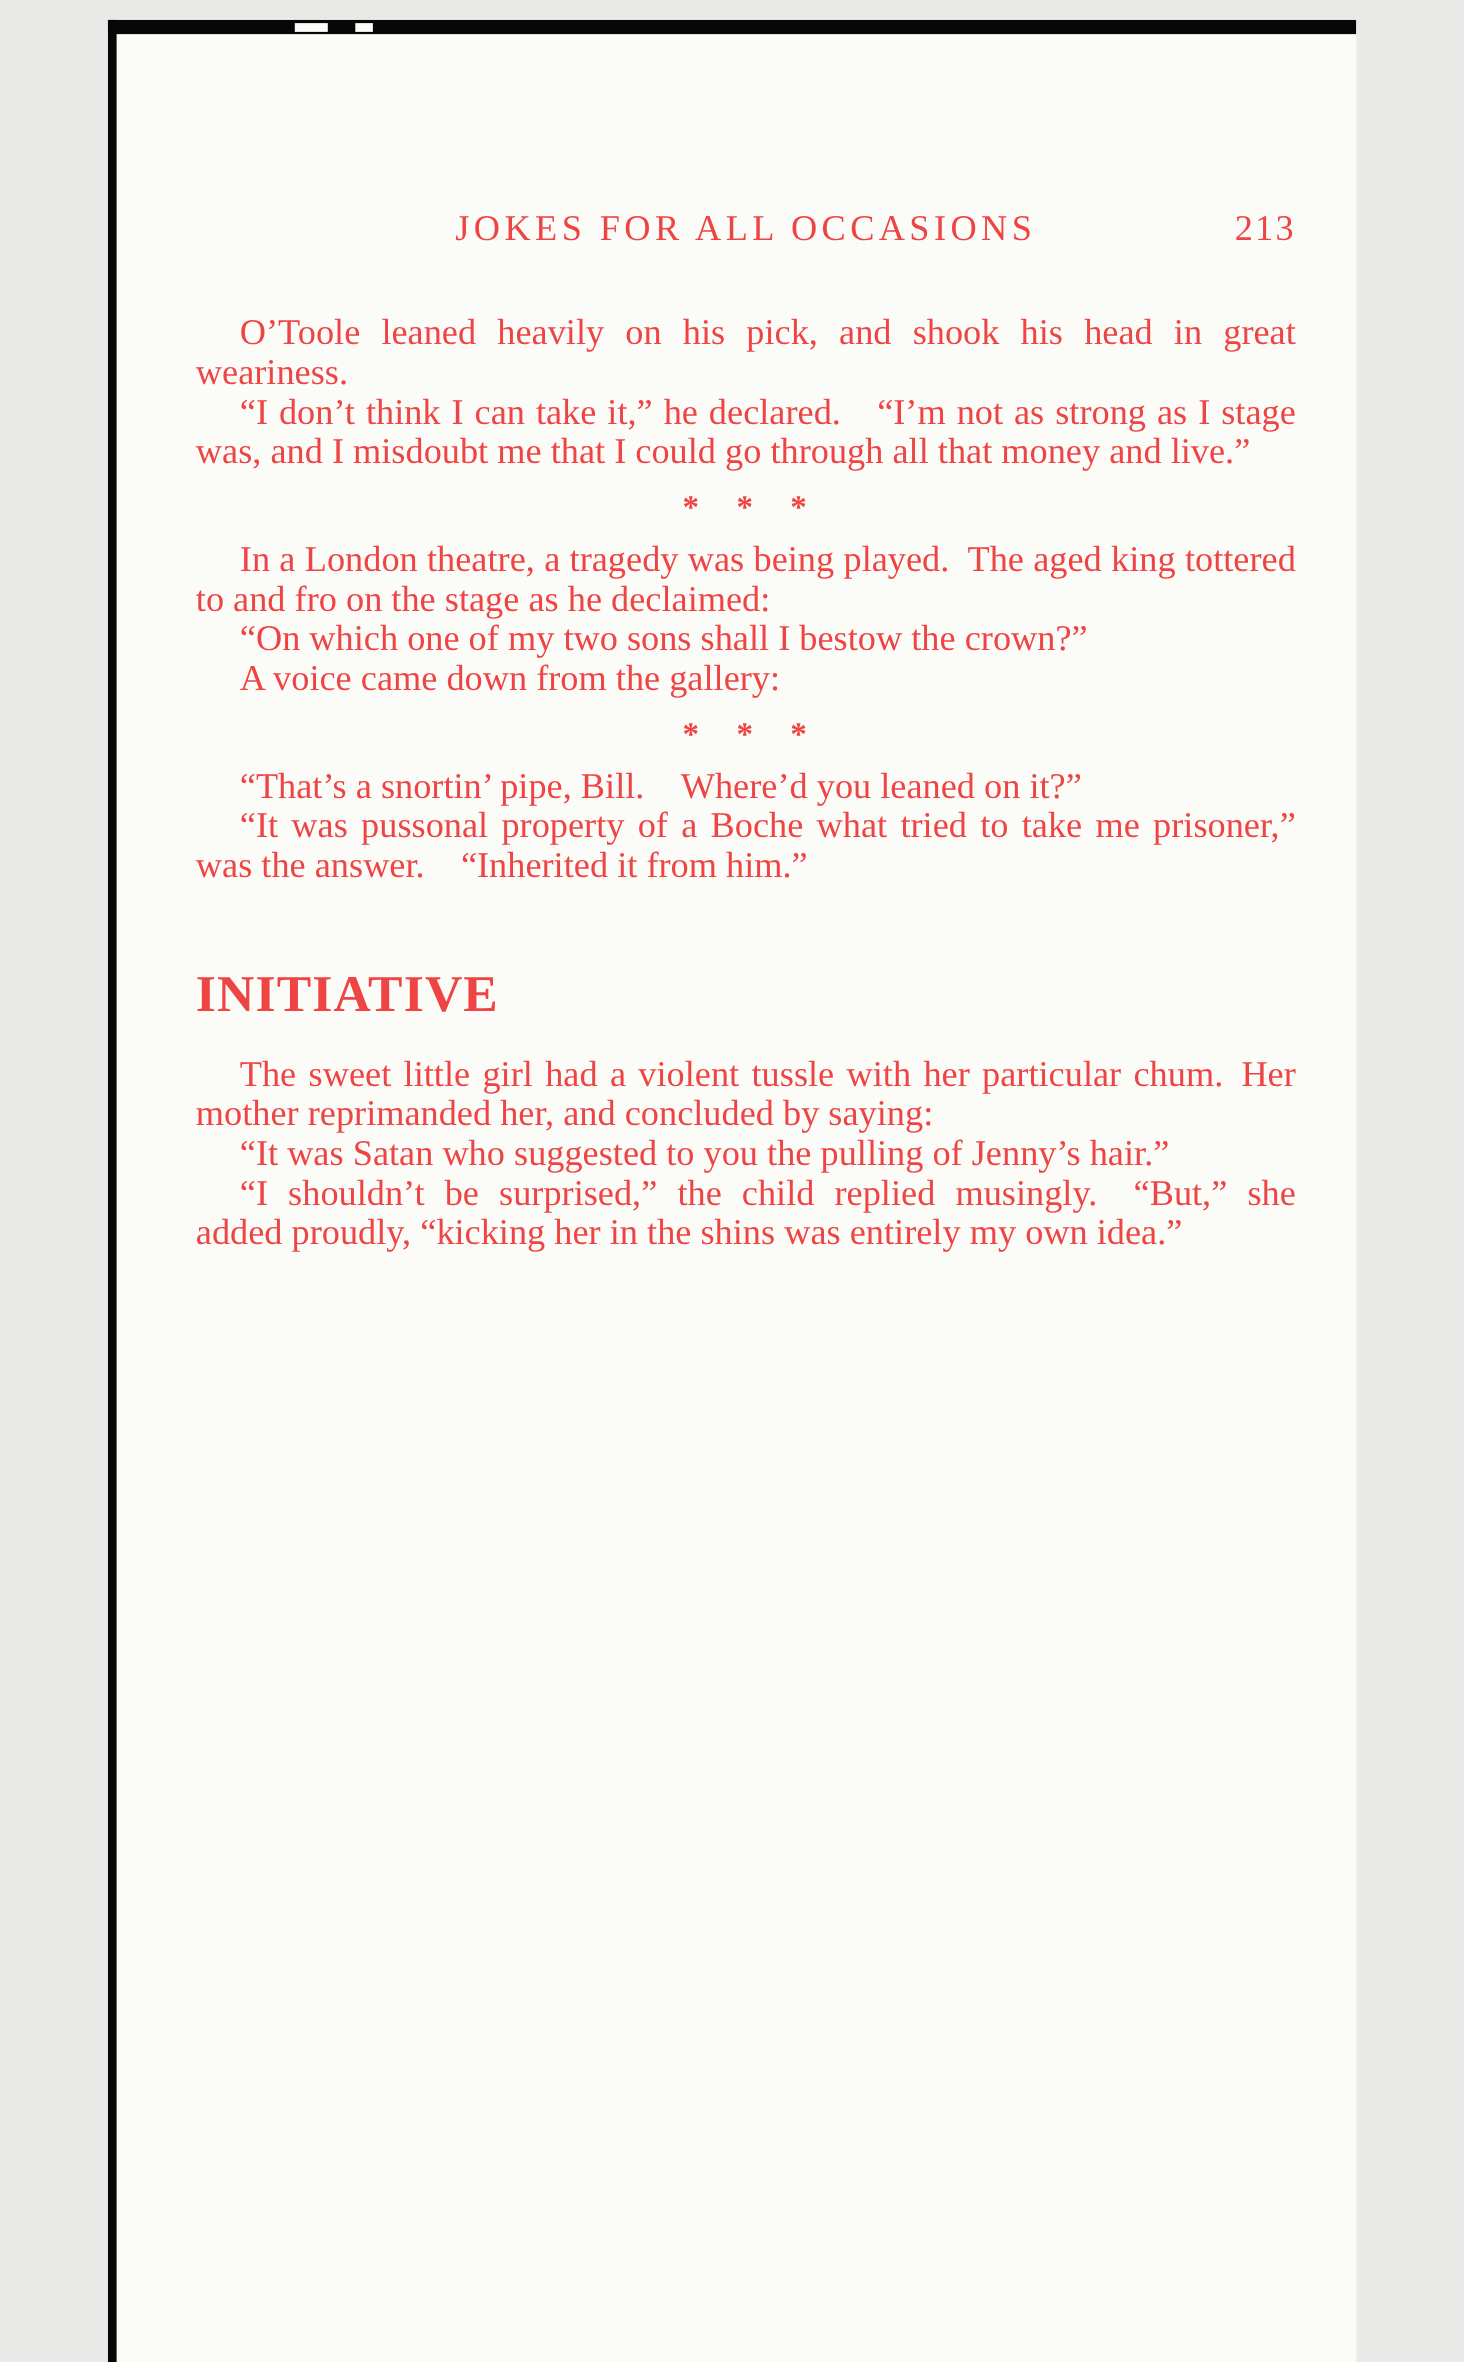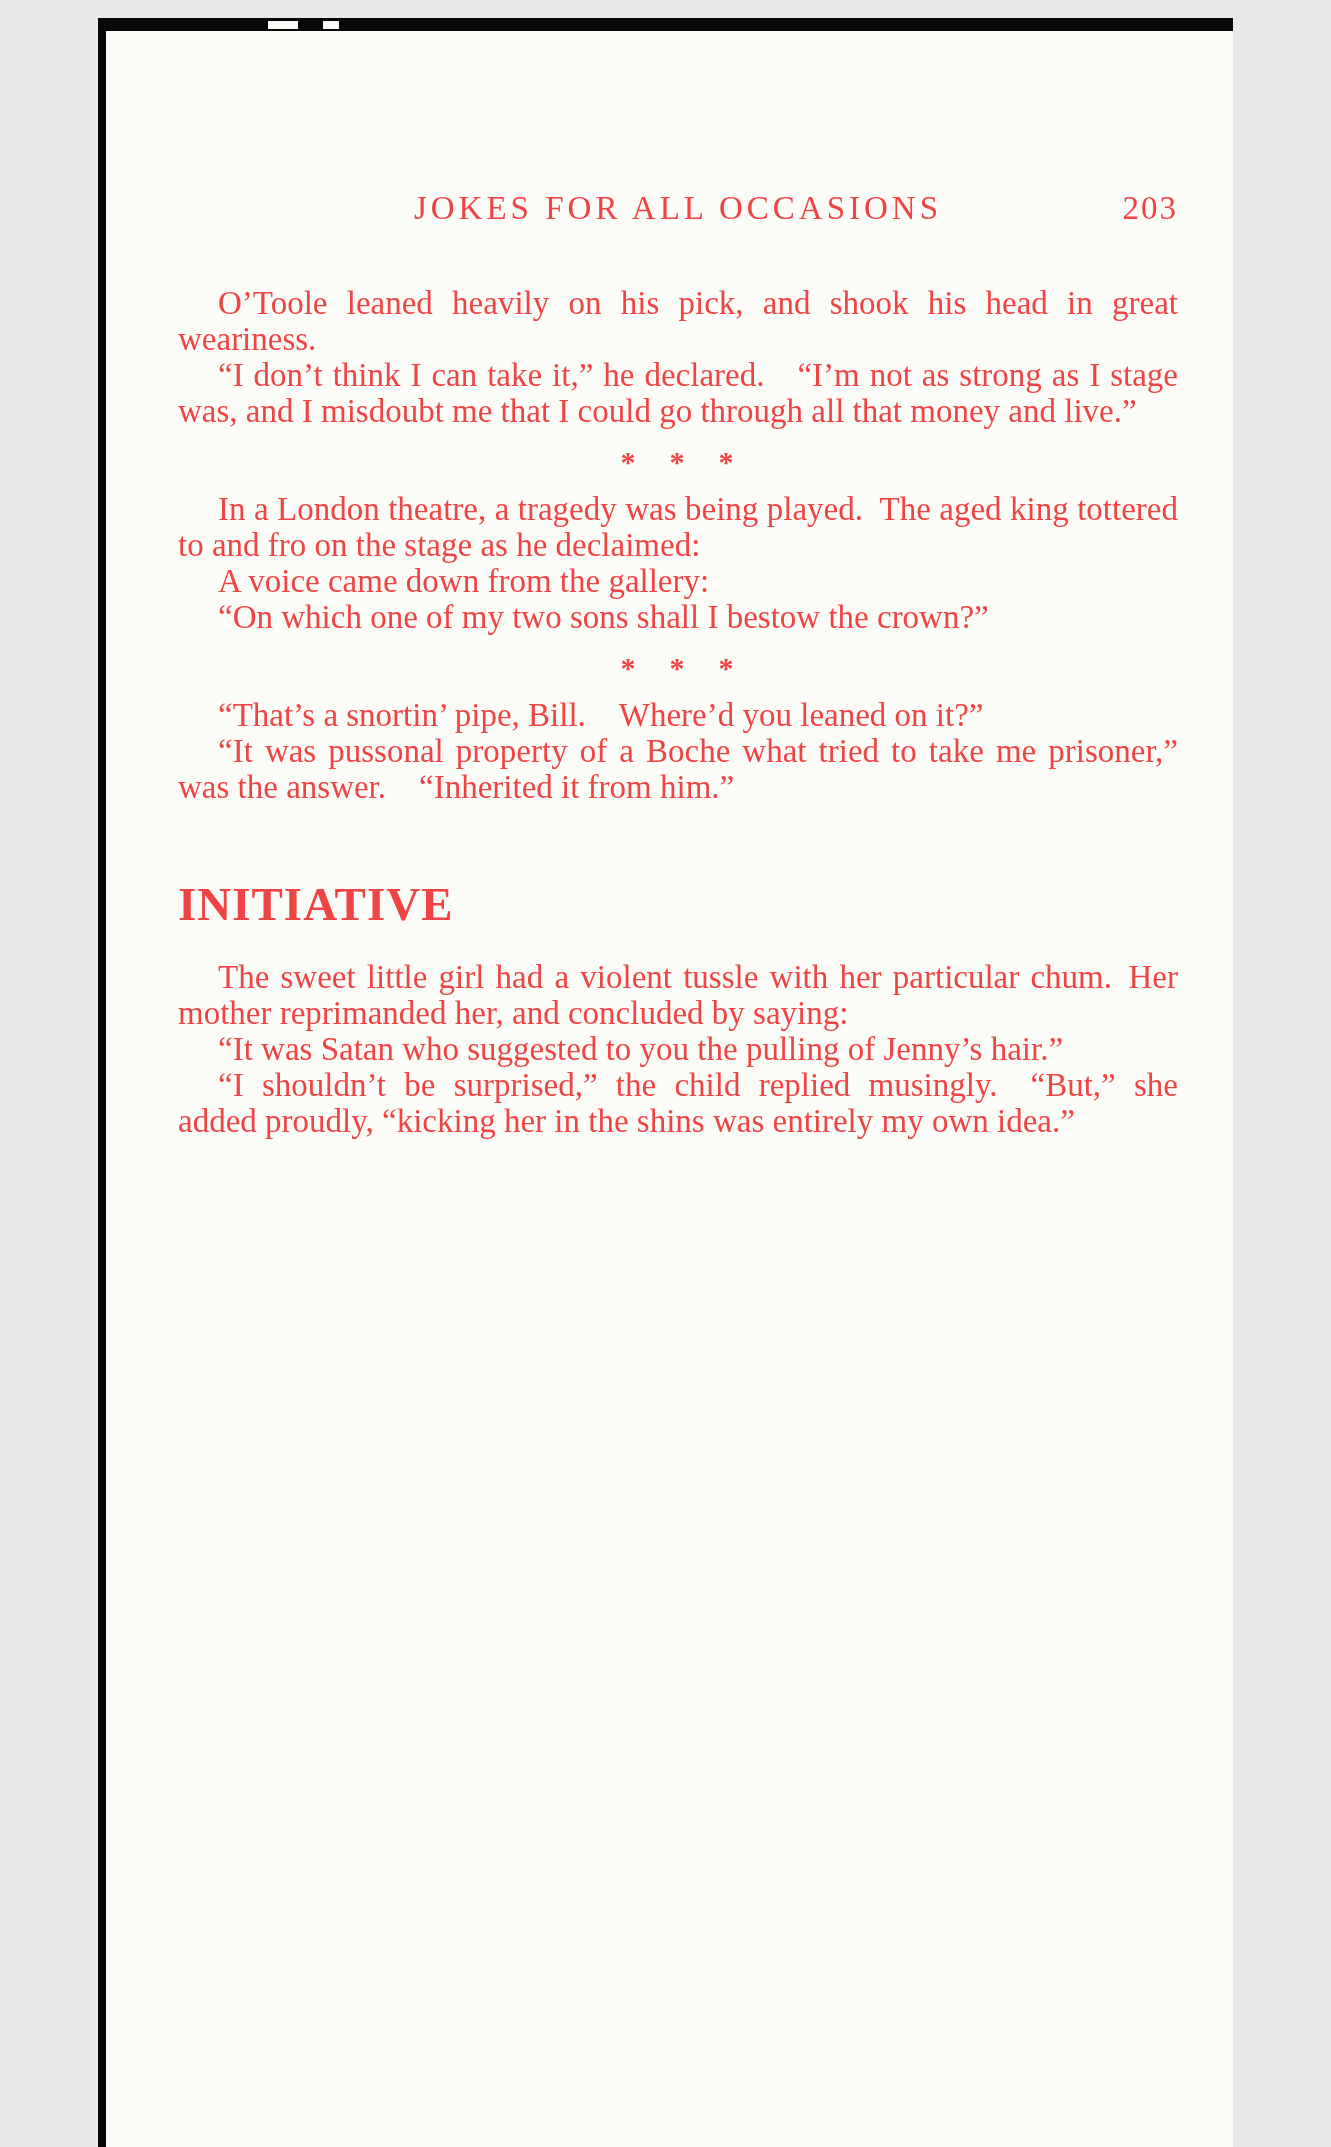--- a/index.html
+++ b/index.html
@@ -88,31 +88,31 @@
     <span class="dash d1"></span>
     <span class="dash d2"></span>
   </div>
   <div class="edge-left"></div>
   <div class="edge-bottom"></div>
 
   <div class="content">
 
     <header class="running-header">
       <span class="rh-title">JOKES FOR ALL OCCASIONS</span>
-      <span class="rh-page">203</span>
+      <span class="rh-page">213</span>
     </header>
 
     <p class="body-p first-after-header">O’Toole leaned heavily on his pick, and shook his head in great weariness.</p>
     <p class="body-p">“I don’t think I can take it,” he declared. “I’m not as strong as I stage was, and I misdoubt me that I could go through all that money and live.”</p>
 
     <div class="separator">* * *</div>
 
     <p class="body-p">In a London theatre, a tragedy was being played. The aged king tottered to and fro on the stage as he declaimed:</p>
+    <p class="body-p">“On which one of my two sons shall I bestow the crown?”</p>
     <p class="body-p">A voice came down from the gallery:</p>
-    <p class="body-p">“On which one of my two sons shall I bestow the crown?”</p>
 
     <div class="separator">* * *</div>
 
     <p class="body-p">“That’s a snortin’ pipe, Bill. Where’d you leaned on it?”</p>
     <p class="body-p">“It was pussonal property of a Boche what tried to take me prisoner,” was the answer. “Inherited it from him.”</p>
 
     <h1 class="section-heading">INITIATIVE</h1>
 
     <p class="body-p">The sweet little girl had a violent tussle with her particular chum. Her mother reprimanded her, and concluded by saying:</p>
     <p class="body-p">“It was Satan who suggested to you the pulling of Jenny’s hair.”</p>

